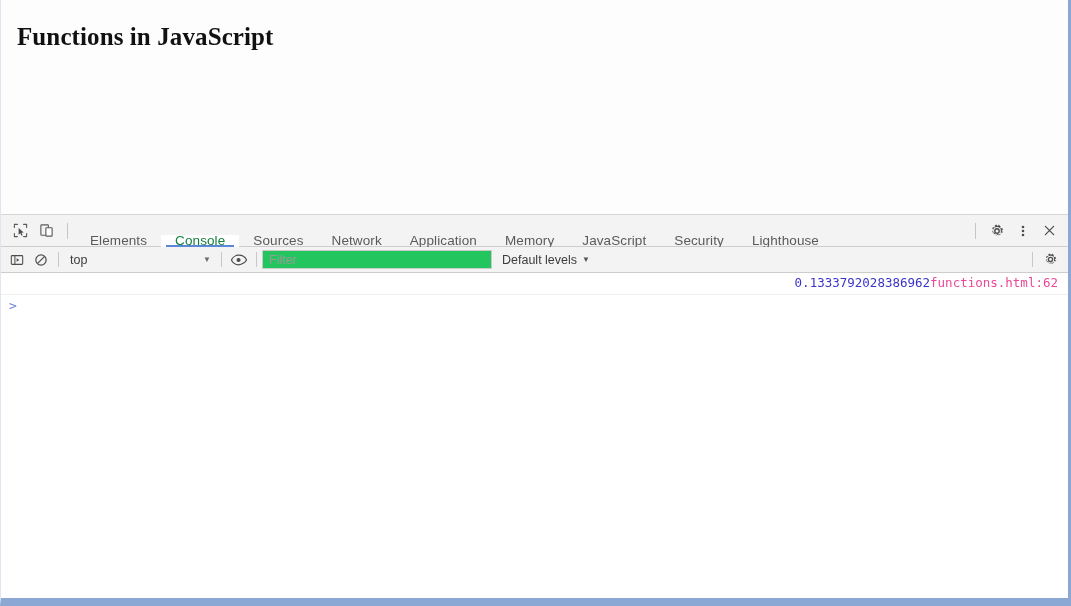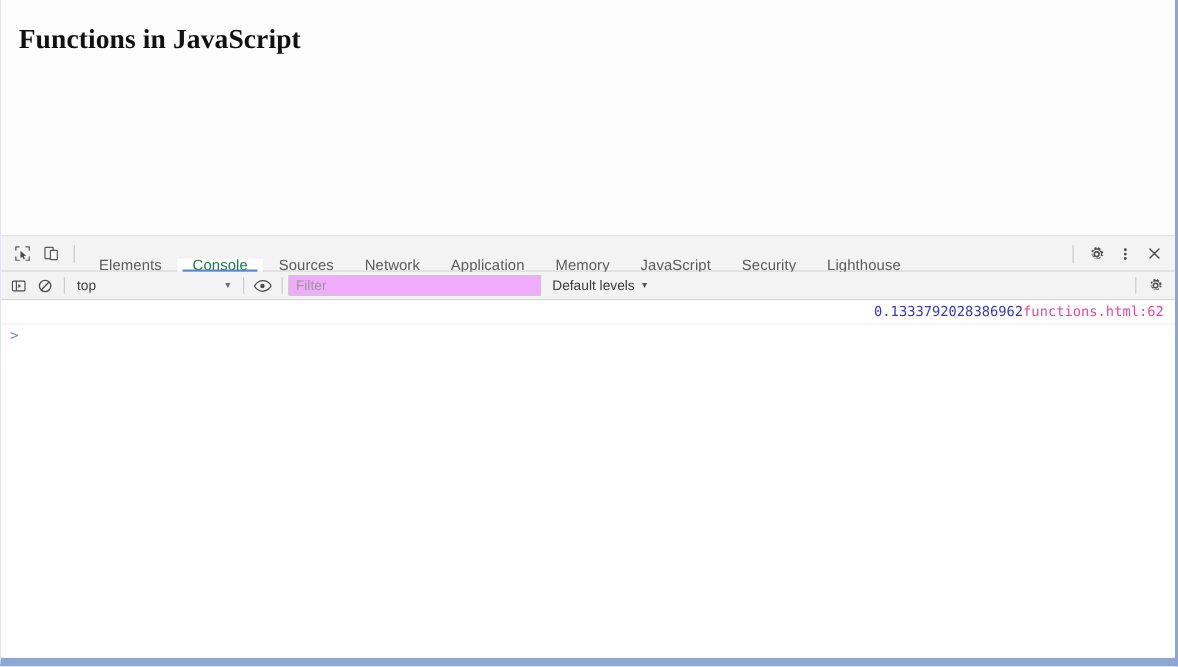--- a/index.html
+++ b/index.html
@@ -163,21 +163,21 @@
     font-size: 12.5px;
     color: #3c3c3c;
     cursor: pointer;
     box-sizing: border-box;
     flex: 0 0 auto;
   }
   #context-select .caret { font-size: 8px; color: #6b6b6b; }
   #filter-input {
     width: 230px;
     height: 19px;
-    background: #f0abfc;
+    background: #22c55e;
     border: 1px solid #c9c9c9;
     border-radius: 1px;
     padding: 0 6px;
     font-size: 12.5px;
     color: #333333;
     box-sizing: border-box;
     display: flex;
     align-items: center;
     cursor: text;
     flex: 0 0 auto;

